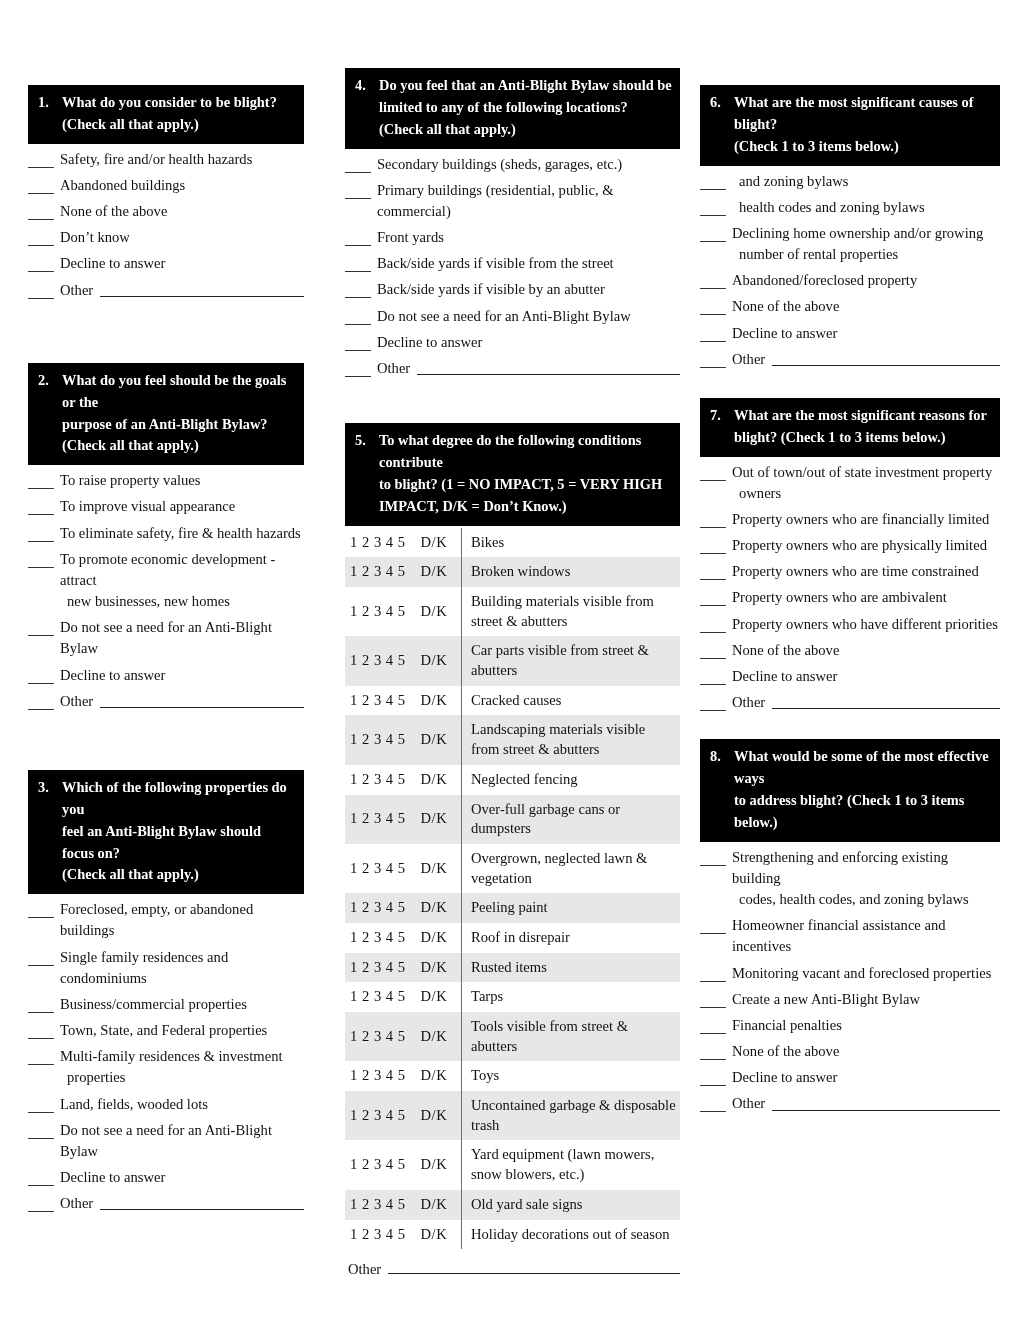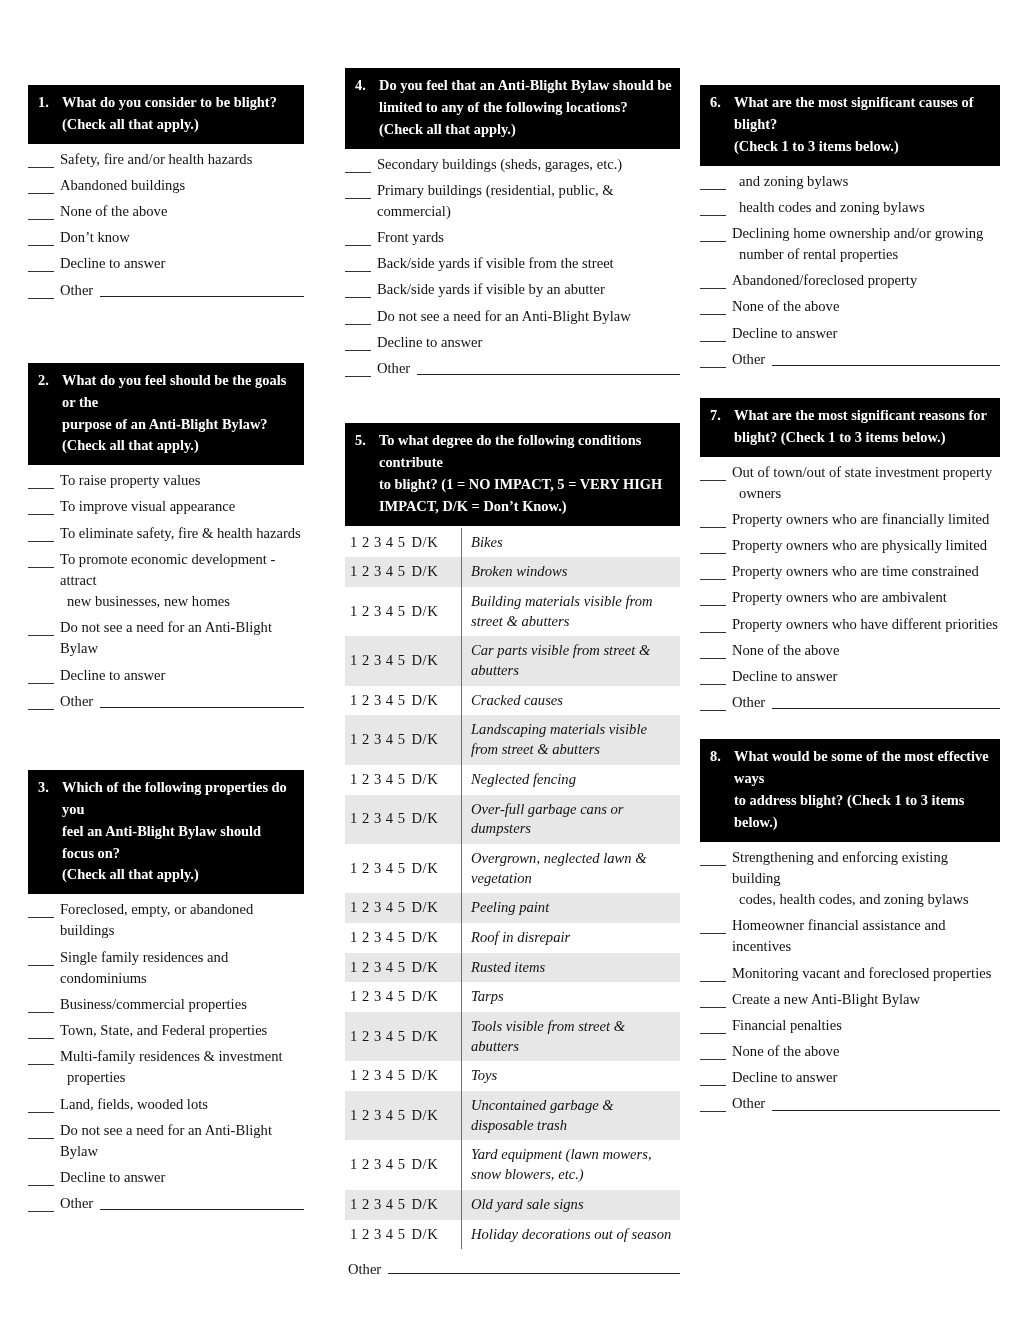--- a/index.html
+++ b/index.html
@@ -107,25 +107,24 @@
   }
   .rating-table td.scale {
     width: 105px;
     white-space: nowrap;
     letter-spacing: 0.5px;
     padding-left: 5px;
     padding-right: 6px;
     border-right: 1.3px solid #6f6f6f;
     text-align: left;
   }
-  .rating-table td.scale .digits { margin-right: 6px; }
+  .rating-table td.scale .digits { margin-right: 15px; }
   .rating-table td.item {
     padding-left: 9px;
     padding-right: 4px;
-    font-style: italic;
   }
   .rating-table tr.last td.scale { border-right: 1.3px solid #6f6f6f; }
 
   .table-other {
     display: flex;
     align-items: flex-end;
     font-size: 14.6px;
     margin-top: 12px;
     padding-left: 3px;
   }

